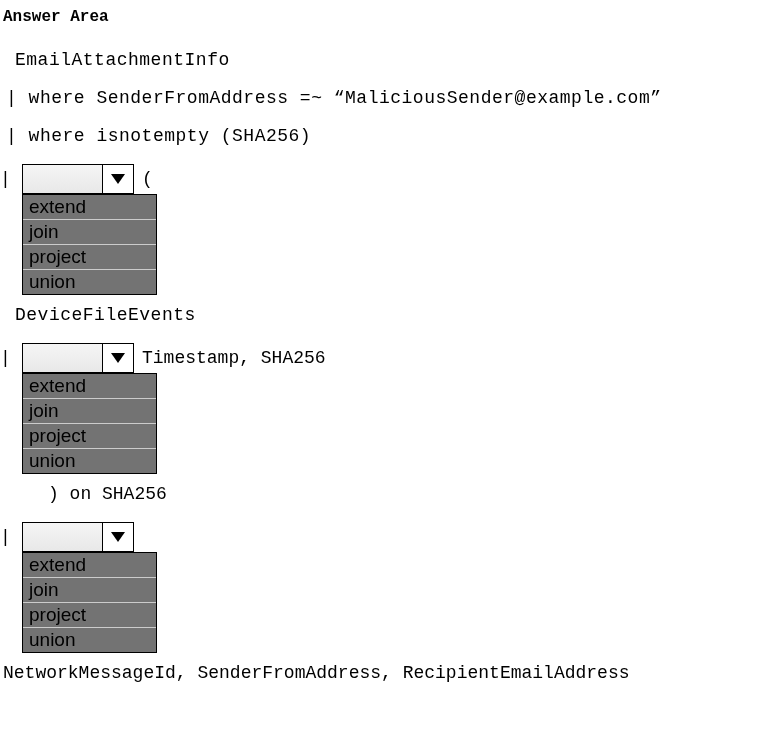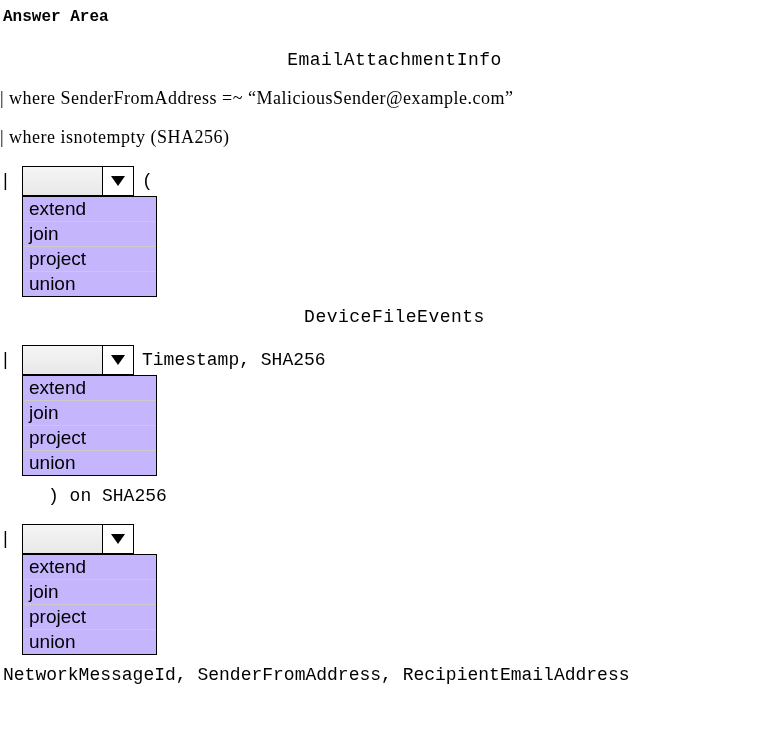--- a/index.html
+++ b/index.html
@@ -17,25 +17,23 @@
       margin: 8px 0 24px 3px;
       font-family: Liberation Mono, monospace;
     }
     .mono {
       font-family: "Courier New", monospace;
       font-size: 18px;
       letter-spacing: 0.5px;
     }
     .line {
       margin: 6px 0 18px 15px;
-      text-align: center;
     }
     .pipe-line {
-      margin: 6px 0 18px 0;
-      font-family: Liberation Serif, serif;
+      margin: 6px 0 18px 6px;
     }
     .dropdown-block {
       margin: 4px 0 4px 0;
     }
     .dropdown-row {
       display: flex;
       align-items: center;
     }
     .pipe-char {
       font-family: "Courier New", monospace;
@@ -70,21 +68,21 @@
       font-family: "Courier New", monospace;
       font-size: 18px;
       margin-left: 8px;
     }
     .options-list {
       border: 1px solid #000;
       border-top: none;
       width: 133px;
       margin-left: 22px;
       margin-bottom: 10px;
-      background: #c4b5fd;
+      background: #737373;
     }
     .option {
       padding: 0 6px;
       font-family: Arial, sans-serif;
       font-size: 19px;
       line-height: 24px;
       border-top: 1px solid #ccc;
     }
     .option:first-child {
       border-top: 1px solid #000;

